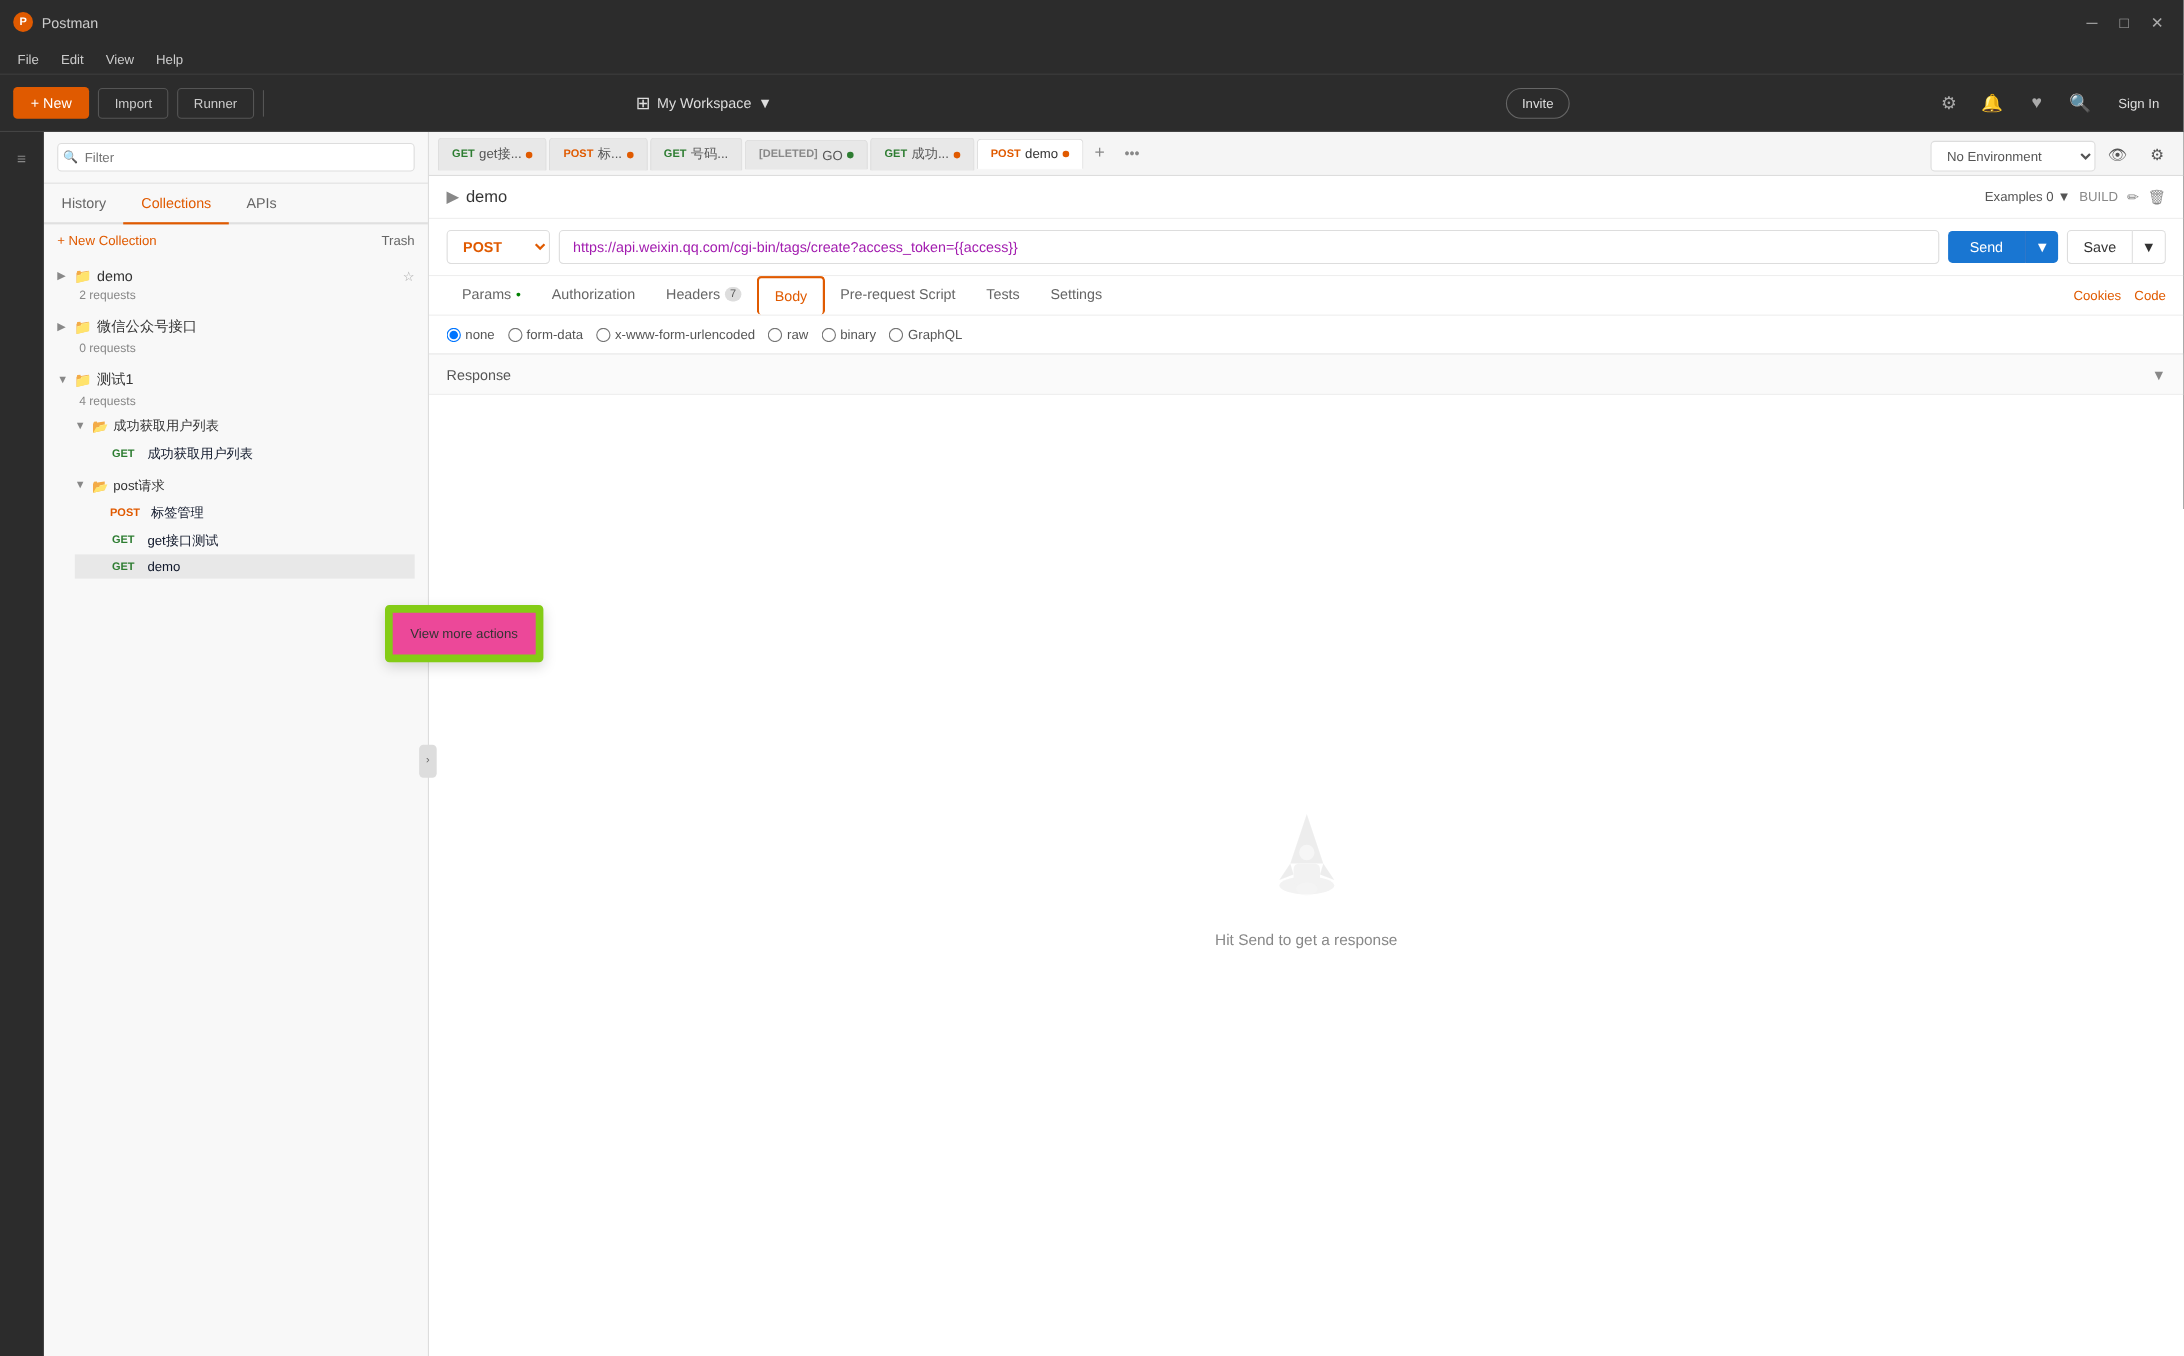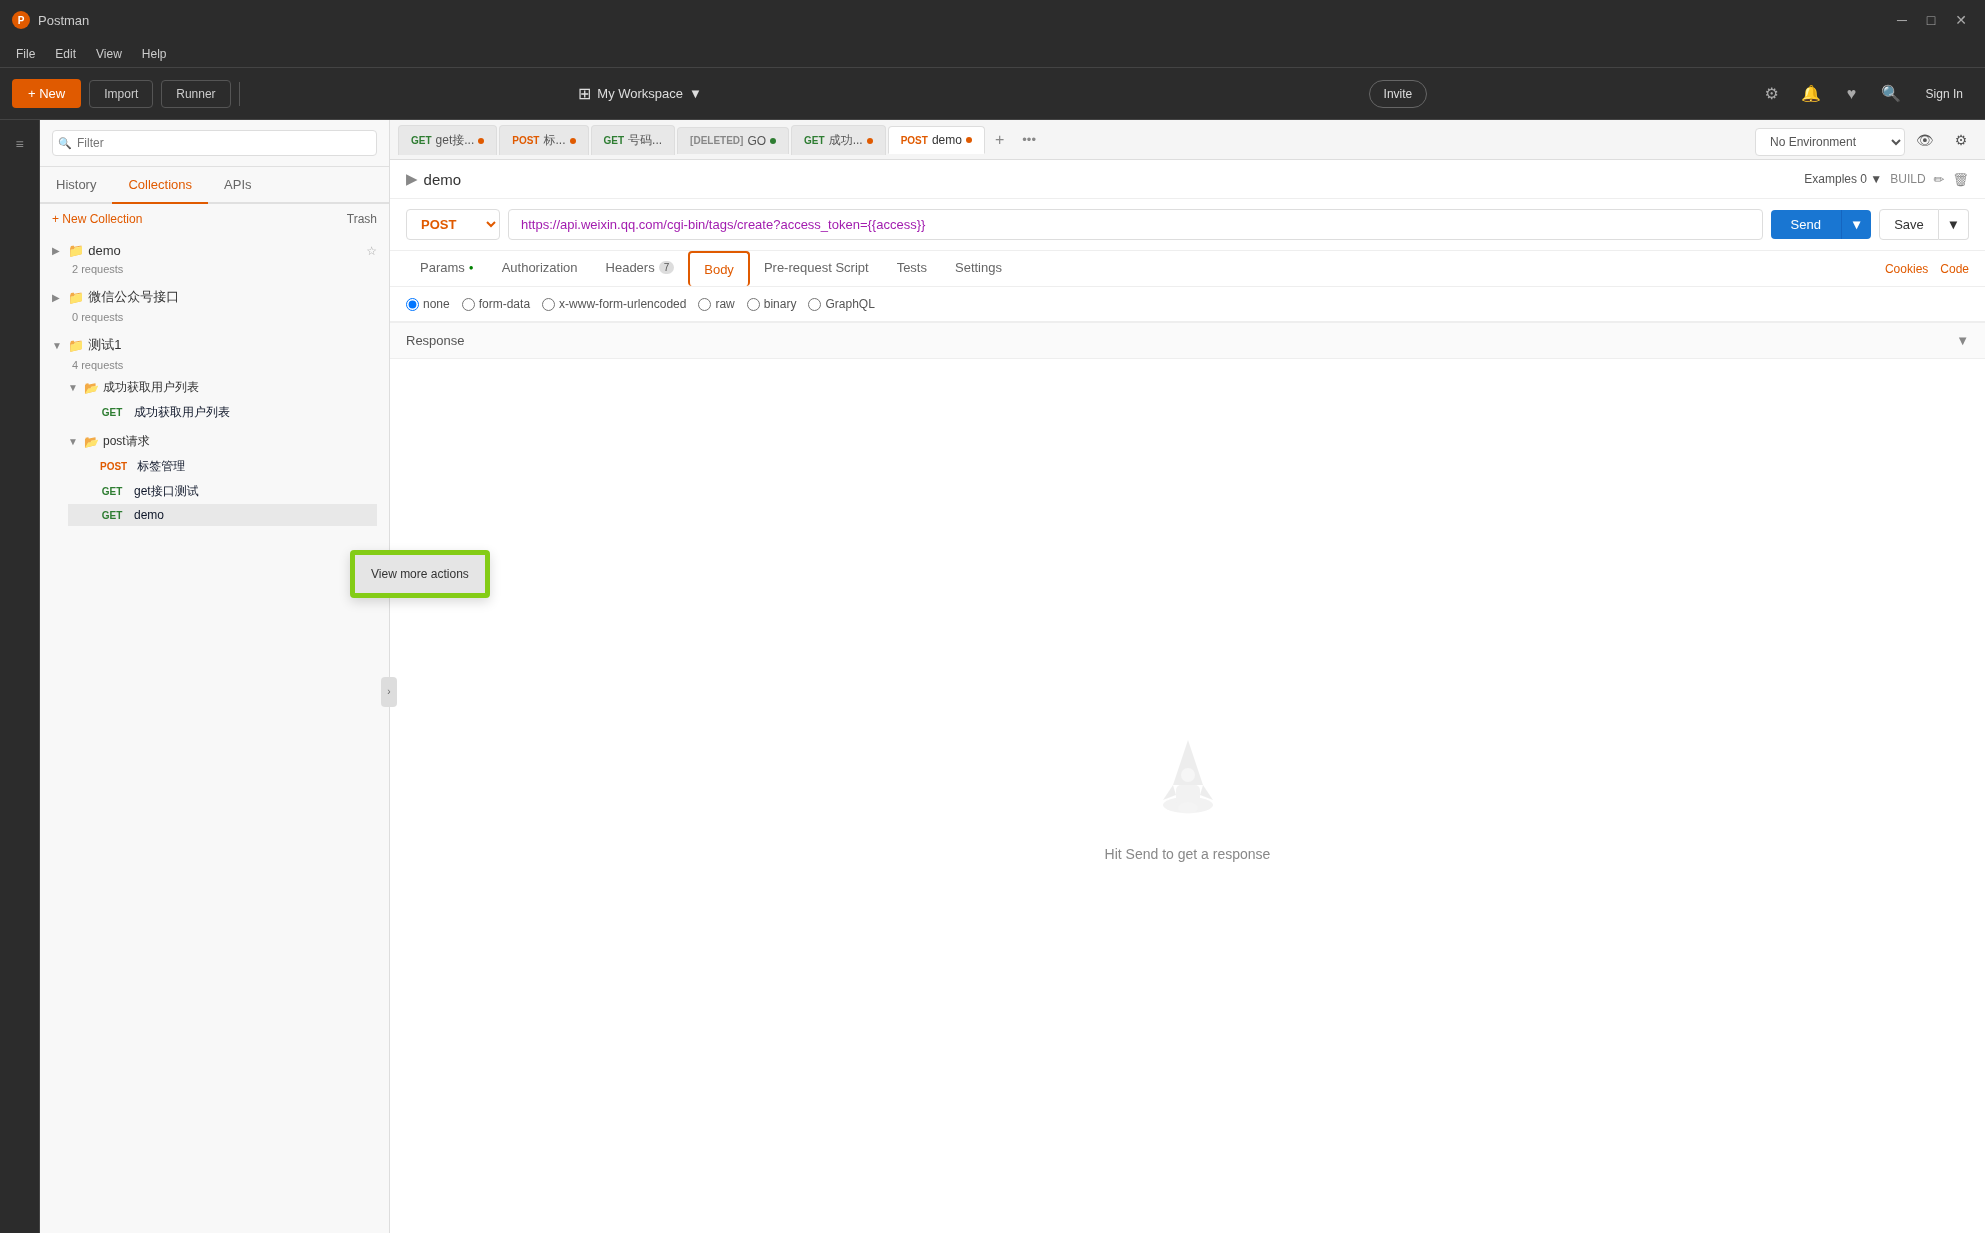--- a/index.html
+++ b/index.html
@@ -169,22 +169,22 @@
     .request-item.active { background: #e8e8e8; }
     .method-badge { font-size: 10px; font-weight: bold; padding: 1px 4px; border-radius: 2px; min-width: 32px; text-align: center; }
     .method-get { color: #2e7d32; }
     .method-post { color: #e05a00; }
     .request-name { font-size: 12px; color: #0f172a; }
     .more-actions-btn { color: #888; cursor: pointer; font-size: 12px; opacity: 0; }
 
     
     .context-menu {
       position: absolute;
-      background: #e5e5e5;
-      border: 5px solid #84cc16;
+      background: #ec4899;
+      border: 7px solid #84cc16;
       border-radius: 4px;
       box-shadow: 0 4px 12px rgba(0,0,0,0.15);
       padding: 4px 0;
       z-index: 100;
       left: 310px;
       top: 430px;
       text-align: right;
     }
     .context-menu-item {
       padding: 8px 16px;

